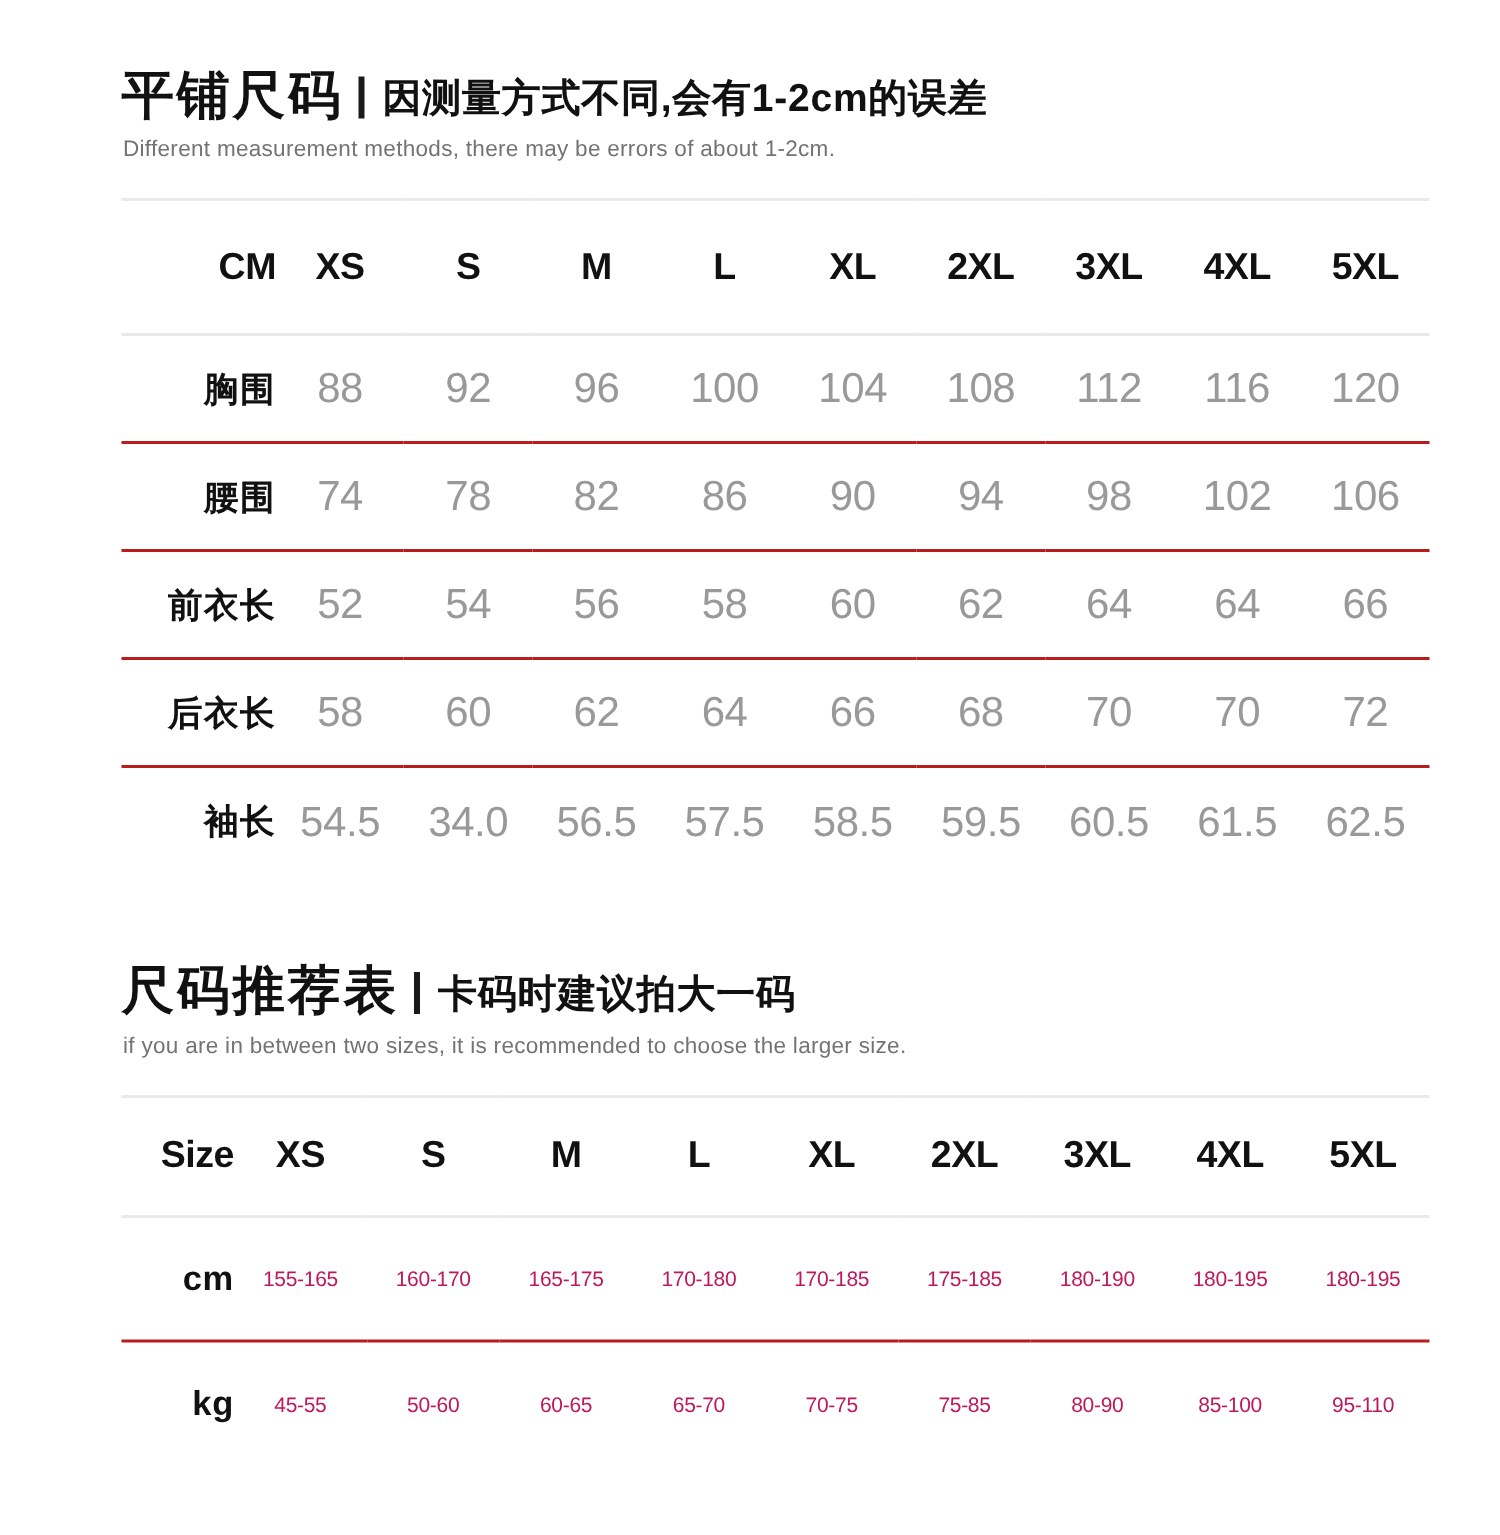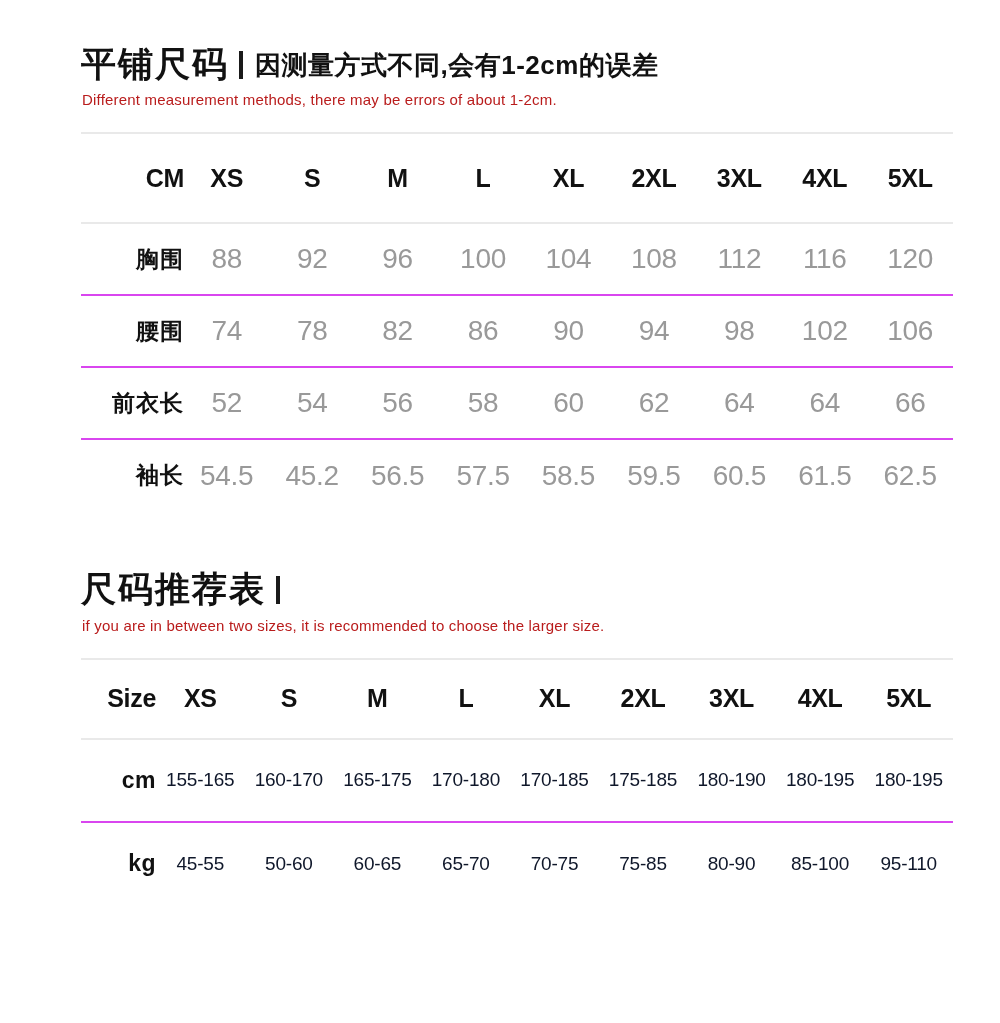--- a/index.html
+++ b/index.html
@@ -38,33 +38,33 @@
     font-size: 26px;
     font-weight: 700;
     letter-spacing: 0.5px;
     color: #111111;
     padding-top: 3px;
   }
   .sub-en {
     margin: 7px 0 0 1px;
     font-size: 15px;
     letter-spacing: 0.2px;
-    color: #b91c1c;
+    color: #737373;
   }
 
   
   table.size-table {
     width: 872px;
     margin-top: 24px;
     border-collapse: collapse;
     table-layout: fixed;
     border-top: 2px solid #e9e9e9;
   }
   table.size-table thead tr { border-bottom: 2px solid #e9e9e9; }
-  table.size-table tbody tr { border-bottom: 2px solid #d946ef; }
+  table.size-table tbody tr { border-bottom: 2px solid #b91c1c; }
   table.size-table tbody tr:last-child { border-bottom: none; }
 
   th, td {
     padding: 0;
     text-align: center;
     vertical-align: middle;
     white-space: nowrap;
   }
   th {
     font-weight: 600;
@@ -75,21 +75,21 @@
   th.label, td.label { text-align: right; }
 
   
   #table-flat th { height: 90px; }
   #table-flat td { height: 72px; font-size: 28px; letter-spacing: -0.3px; color: #999999; }
   #table-flat td.label { font-size: 23px; font-weight: 700; color: #111111; letter-spacing: 1px; }
 
   
   .section-2 { margin-top: 58px; }
   #table-reco th { height: 80px; }
-  #table-reco td { height: 83px; font-size: 19px; letter-spacing: -0.2px; color: #0f172a; }
+  #table-reco td { height: 83px; font-size: 14px; letter-spacing: -0.2px; color: #be185d; }
   #table-reco td.label { font-size: 23px; font-weight: 600; color: #111111; letter-spacing: 0.5px; }
 </style>
 </head>
 <body>
 
 <div class="page">
 
   <section class="section-1">
     <div class="title-row">
       <h1 class="title">平铺尺码</h1>
@@ -156,39 +156,52 @@
           <td>54</td>
           <td>56</td>
           <td>58</td>
           <td>60</td>
           <td>62</td>
           <td>64</td>
           <td>64</td>
           <td>66</td>
         </tr>
         <tr>
+          <td class="label">后衣长</td>
+          <td>58</td>
+          <td>60</td>
+          <td>62</td>
+          <td>64</td>
+          <td>66</td>
+          <td>68</td>
+          <td>70</td>
+          <td>70</td>
+          <td>72</td>
+        </tr>
+        <tr>
           <td class="label">袖长</td>
           <td>54.5</td>
-          <td>45.2</td>
+          <td>34.0</td>
           <td>56.5</td>
           <td>57.5</td>
           <td>58.5</td>
           <td>59.5</td>
           <td>60.5</td>
           <td>61.5</td>
           <td>62.5</td>
         </tr>
       </tbody>
     </table>
   </section>
 
   <section class="section-2">
     <div class="title-row">
       <h1 class="title">尺码推荐表</h1>
       <span class="title-sep"></span>
+      <span class="sub-zh">卡码时建议拍大一码</span>
     </div>
     <p class="sub-en">if you are in between two sizes, it is recommended to choose the larger size.</p>
 
     <table class="size-table" id="table-reco">
       <colgroup>
         <col style="width:75px">
         <col>
           <col>
           <col>
           <col>

